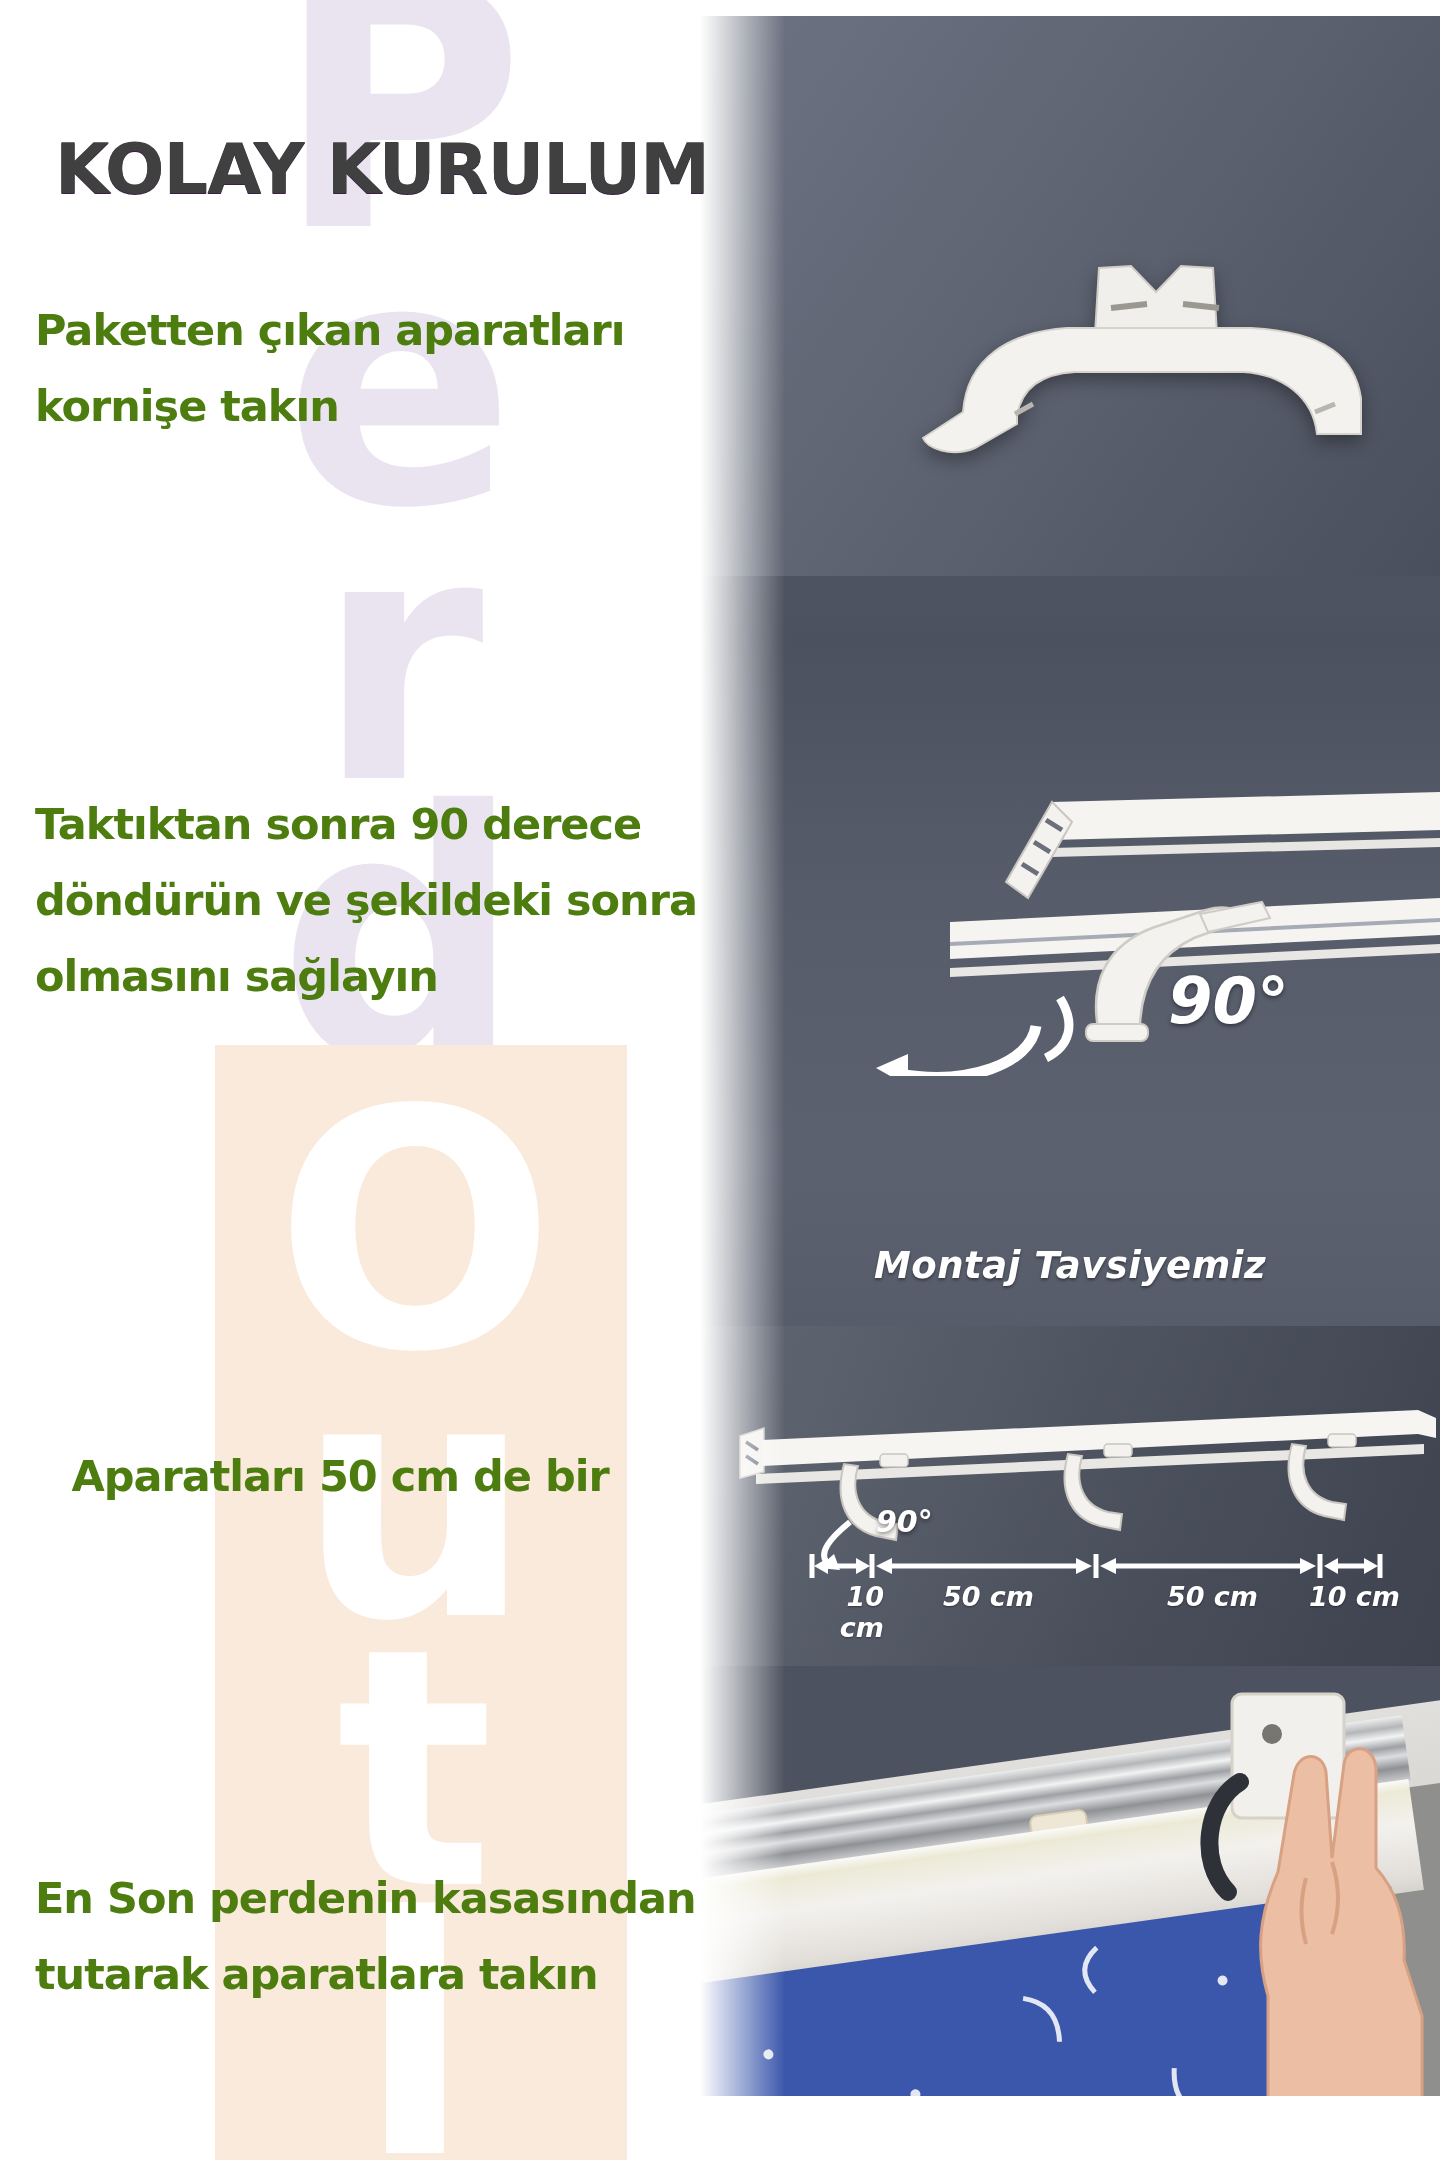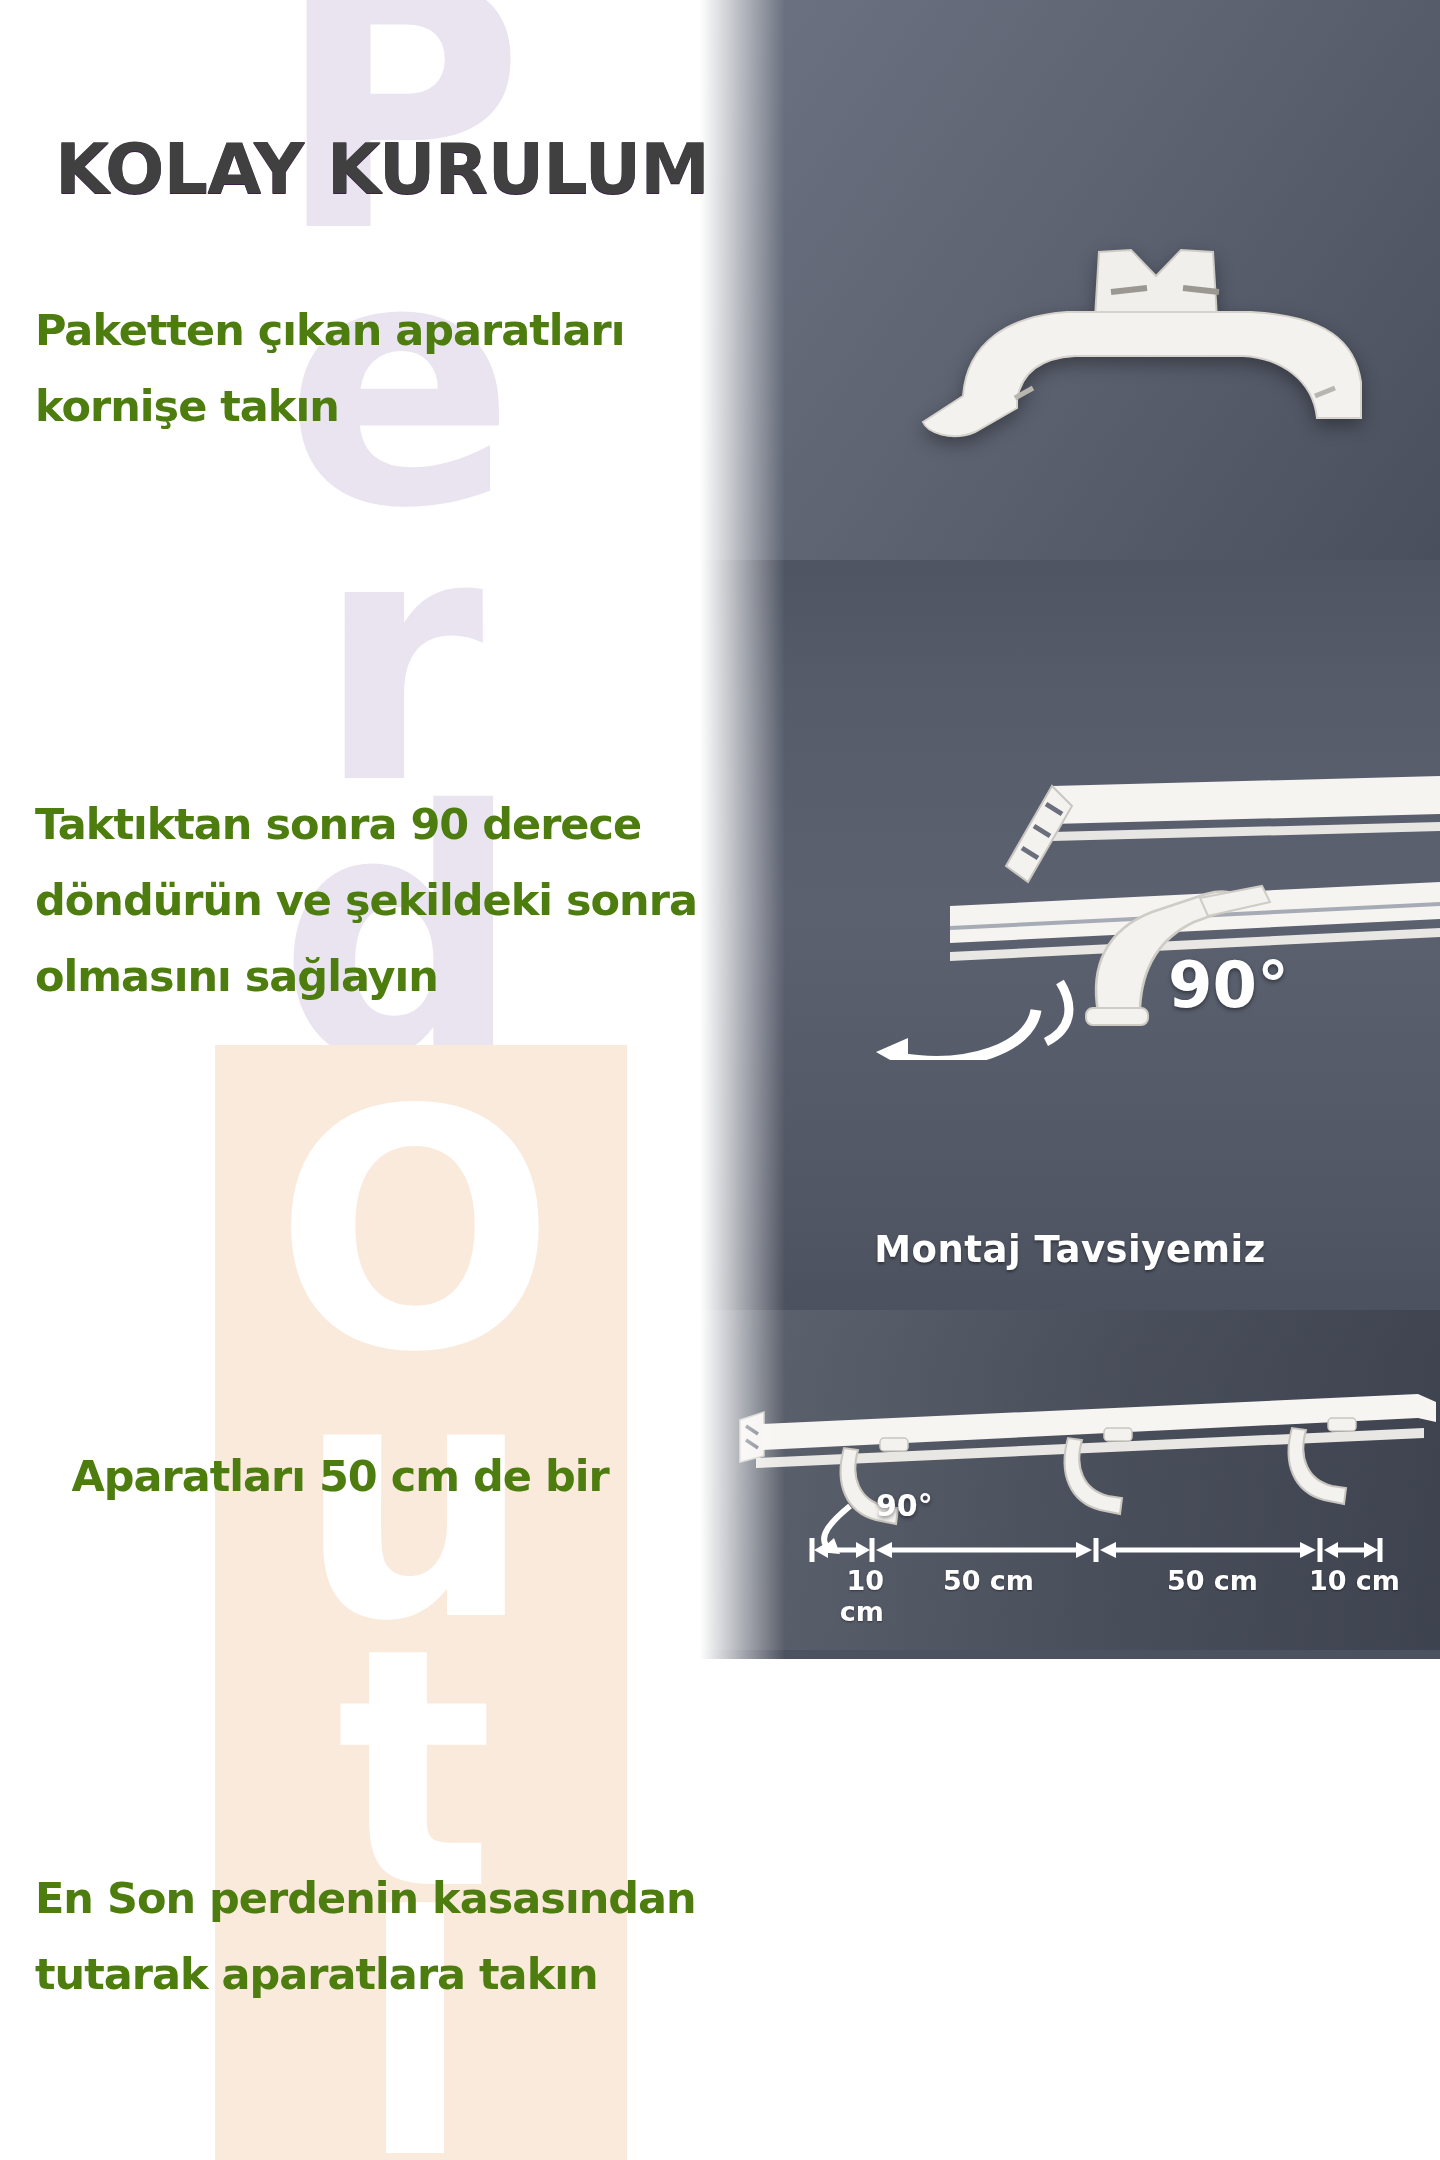--- a/index.html
+++ b/index.html
@@ -17,22 +17,22 @@
   #title { position:absolute; left:55px; top:128px; z-index:3; font-size:70px; font-weight:bold;
            letter-spacing:-1px; color:#404040; text-shadow:0 1px 0 #3a1f49; }
   .step { position:absolute; left:35px; z-index:3; font-size:43px; font-weight:bold; color:#4d7c0f;
           line-height:76px; letter-spacing:-1px; }
   #step1 { top:292px; }
   #step2 { top:786px; }
   #step3 { top:1438px; left:10px; width:660px; text-align:center; }
   #step4 { top:1860px; }
 
   
-  #panel { position:absolute; left:700px; top:0; width:740px; height:1659px; overflow:hidden; z-index:2;
-           background:linear-gradient(180deg,#686e7d 0%,#555b69 18%,#4c515f 30%,#565c6a 42%,#5c6170 55%,#525765 72%,#4a4f5c 82%,#4d5260 100%); }
+  #panel { position:absolute; left:700px; top:16px; width:740px; height:2080px; overflow:hidden; z-index:2;
+           background:linear-gradient(180deg,#686e7d 0%,#555b69 18%,#4c515f 30%,#565c6a 42%,#5c6170 55%,#525765 72%,#4a4f5c 82%,#4d5260 100%);font-style:italic; }
   .ph { position:absolute; left:0; width:740px; }
   #ph1 { top:0; height:560px; background:linear-gradient(125deg,#6d7382 0%,#5d6371 48%,#4a4f5d 100%); }
   #ph2 { top:770px; height:290px; }
   #ph3 { top:1310px; height:340px; background:linear-gradient(100deg,rgba(99,105,117,.8) 0%,rgba(72,77,89,.6) 55%,rgba(58,63,75,.8) 100%); }
   #ph4 { top:1650px; height:510px; overflow:hidden; background:#4d5260; }
 
   #panel svg { position:absolute; z-index:2; }
 
   .panel-label { position:absolute; color:#ffffff; font-weight:bold; z-index:4;
                  text-shadow:0 2px 4px rgba(0,0,0,.45); }

